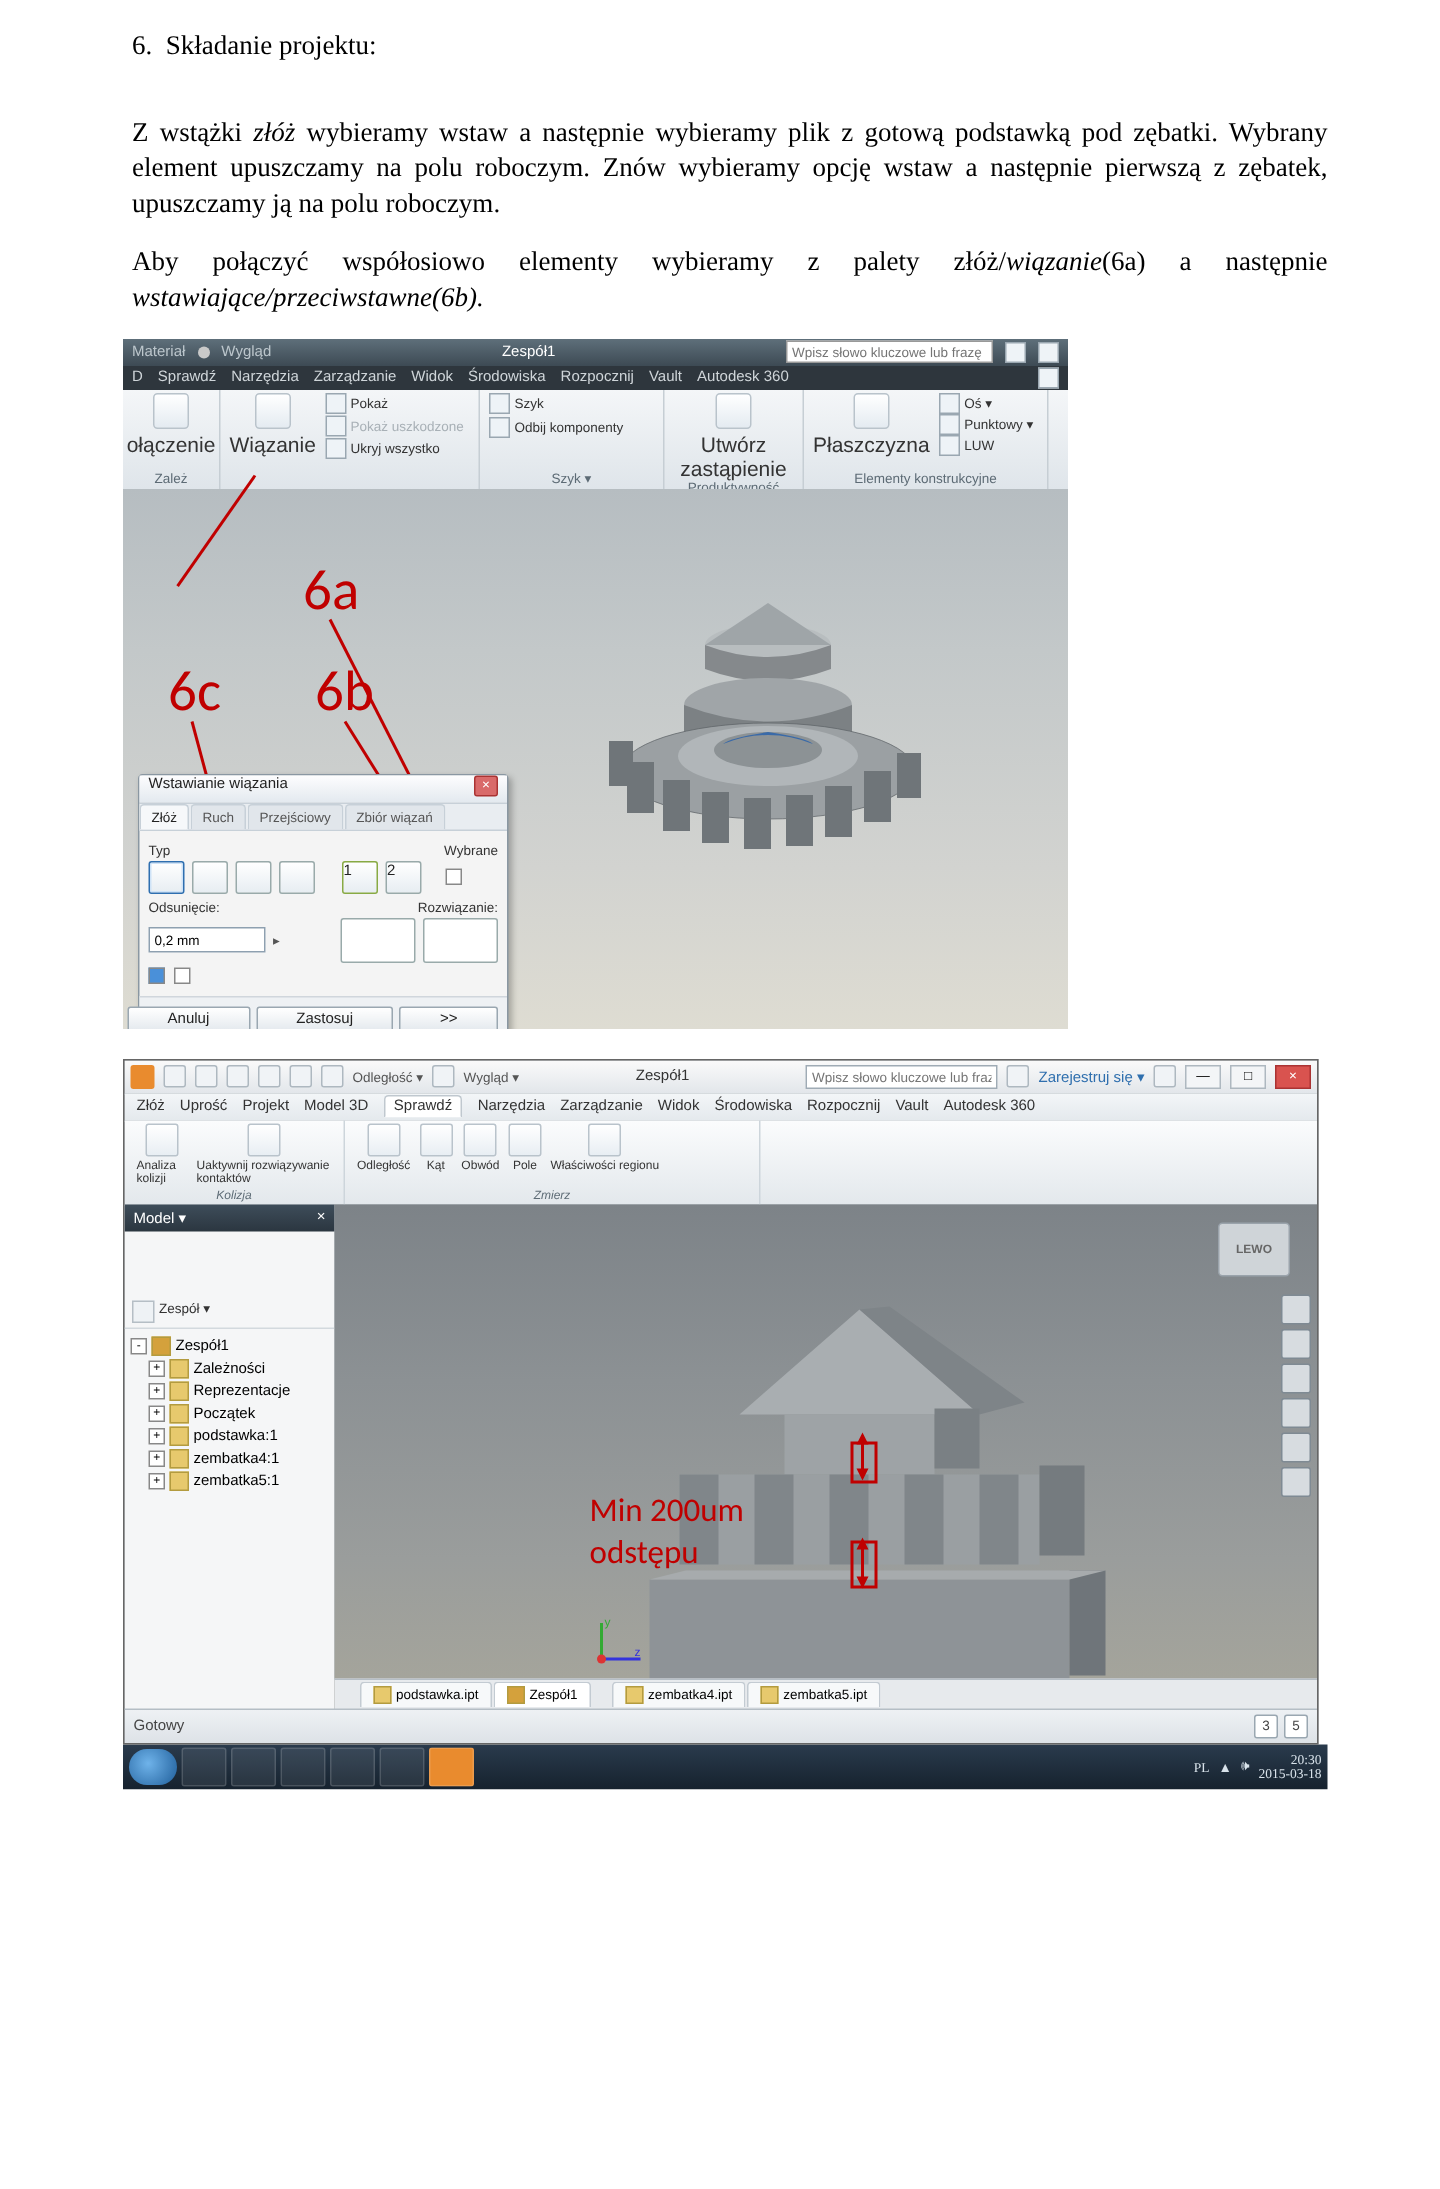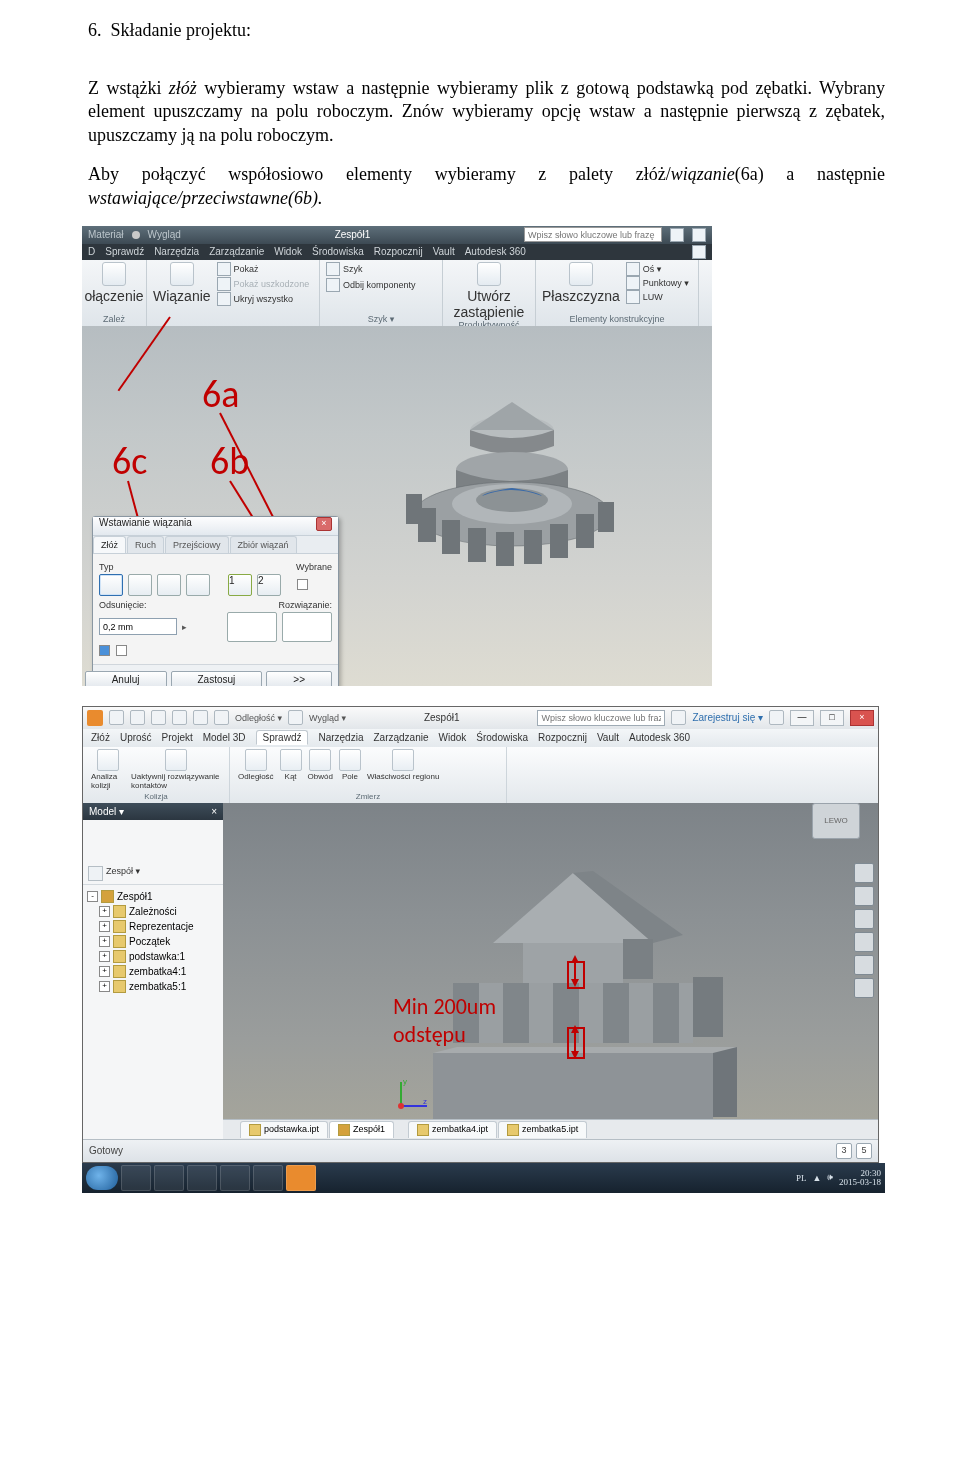--- a/index.html
+++ b/index.html
@@ -144,21 +144,21 @@
     border-bottom:1px solid #c6ced4;
   }
   .s2-menu .active{background:#fff;border:1px solid #c0c8cf;border-bottom:1px solid #fff;border-radius:3px 3px 0 0;padding:1px 6px;}
   .s2-ribbon{
     position:absolute;top:40px;left:0;right:0;height:56px;
     background:linear-gradient(#fbfcfd,#e3e8ec);border-bottom:1px solid #b9c1c8;
     display:flex;
   }
   .s2grp{border-right:1px solid #cdd5db;padding:2px 8px;display:flex;flex-direction:column;}
   .s2grp .body{display:flex;gap:6px;}
-  .s2grp-label{font-size:8px;color:#5d6b75;text-align:center;margin-top:auto;}
+  .s2grp-label{font-size:8px;color:#5d6b75;text-align:center;margin-top:auto;font-style:italic;}
   .s2btn{display:flex;flex-direction:column;align-items:center;font-size:8px;gap:1px;color:#333;}
   .s2ico{width:20px;height:20px;border:1px solid #b9c3cb;background:linear-gradient(#fff,#e8eef3);border-radius:2px;}
   
   .s2-browser{
     position:absolute;left:0;top:96px;width:140px;bottom:22px;
     background:#f5f6f7;border-right:1px solid #9aa3ab;font-size:10px;
   }
   .s2-bhead{background:linear-gradient(#3e4d5a,#2b3640);color:#fff;padding:3px 6px;font-size:10px;display:flex;justify-content:space-between;}
   .s2-bfilter{padding:3px 5px;display:flex;gap:3px;border-bottom:1px solid #d3d9de;margin-top:43px;}
   .s2-bfilter .f{width:13px;height:13px;border:1px solid #b5bec5;background:#eef2f5;}
@@ -167,23 +167,23 @@
   .tw{width:9px;height:9px;border:1px solid #888;font-size:8px;line-height:7px;text-align:center;background:#fff;}
   .tico{width:11px;height:11px;background:#e7c96d;border:1px solid #b39b3f;}
   .tico.asm{background:#d4a13c;}
   .tree .lvl1{padding-left:12px;}
   
   .s2-view{
     position:absolute;left:140px;top:96px;right:0;bottom:22px;
     background:linear-gradient(180deg,#7d8388 0%,#8c9194 35%,#9a9d9c 70%,#a7a69b 100%);
   }
   .viewcube{
-    position:absolute;right:18px;top:0;width:46px;height:34px;
+    position:absolute;right:18px;top:12px;width:46px;height:34px;
     background:#cfd4d8;border:1px solid #9aa3ab;border-radius:3px;
-    font-size:8px;color:#666;display:flex;align-items:center;justify-content:center;
+    font-size:8px;color:#666;display:flex;align-items:center;justify-content:center;font-weight:bold;
   }
   .navbar{
     position:absolute;right:4px;top:60px;width:20px;
     display:flex;flex-direction:column;gap:3px;
   }
   .navbar .n{width:18px;height:18px;border:1px solid #7f8a93;background:#d7dce0;border-radius:2px;}
   
   .pedestal{position:absolute;left:160px;top:40px;width:380px;height:300px;}
   .pedestal svg{width:100%;height:100%;}
   

